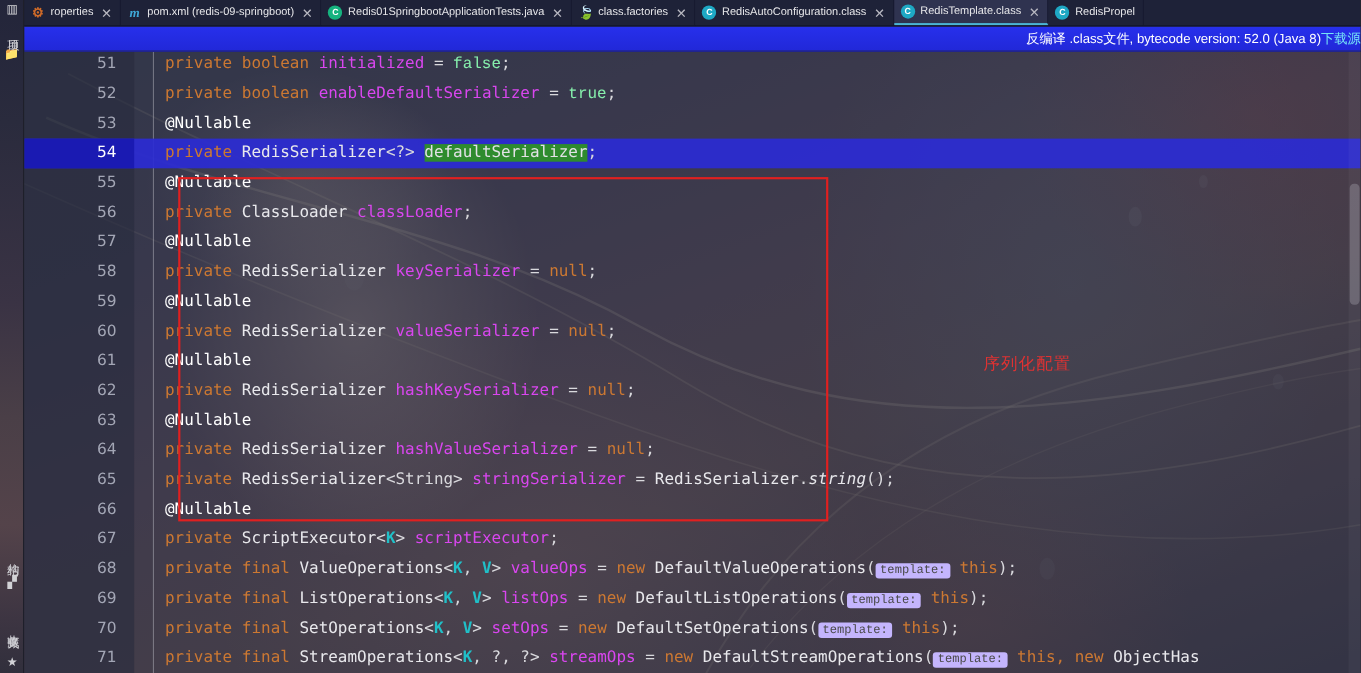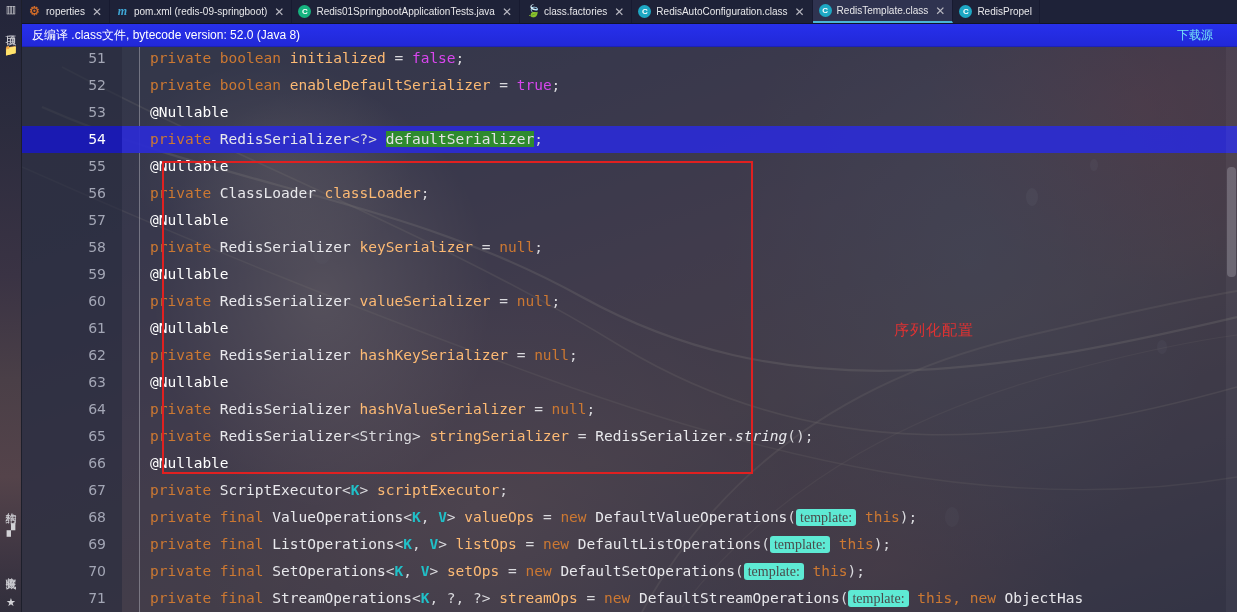--- a/index.html
+++ b/index.html
@@ -99,22 +99,22 @@
     background: transparent; color: #76b852; font-size: 12px;
   }
 
   
   #banner {
     position: absolute; left: 22px; top: 24px;
     width: 1215px; height: 23px;
     background: #262def;
     background: linear-gradient(180deg,#2730ec 0%,#2128d8 100%);
     display: flex; align-items: center;
-    justify-content: space-between;
-    padding: 0 24px 0 10px;
+    justify-content: flex-end;
+    padding: 0 0 0 10px;
     z-index: 29;
     color: #ffffff;
     font-size: 12px;
     border-bottom: 1px solid #1d22b4;
   }
   #banner-text { color: #ffffff; font-size: 12px; }
   #banner-link { color: #76e4f7; font-size: 12px; }
 
   
   #editor {
@@ -199,33 +199,33 @@
   }
   .crow.cur .lnumbg {
     position: absolute; left: 0; top: 0;
     width: 100px; height: 27px;
     background: #1a1ab2;
   }
 
   
   .kw   { color: #cc7832; }
   .type { color: #e8e8ec; }
-  .fld  { color: #fdba74; }
+  .fld  { color: #d946ef; }
   .anno { color: #ffffff; text-align: right; }
-  .num  { color: #d946ef; }
+  .num  { color: #86efac; font-family: Liberation Mono, monospace; }
   .punc { color: #d9d9dd; }
   .gen  { color: #20c0c8; font-weight: bold; }
   .meth { color: #e8e8ec; font-style: italic; }
   .sel-green { background: #2e8b2e; }
   .hint {
-    background: #5eead4; color: #4a4a4a;
+    background: #c4b5fd; color: #4a4a4a;
     border-radius: 3px;
     padding: 1px 4px;
-    font-size: 14px;
-    font-family: Liberation Serif, serif;
+    font-size: 11px;
+    font-family: Liberation Mono, monospace;
   }
 
   
   #anno-box {
     position: absolute;
     left: 140px; top: 114px;
     width: 591px; height: 313px;
     border: 2px solid #e02020;
     z-index: 12;
     pointer-events: none;

